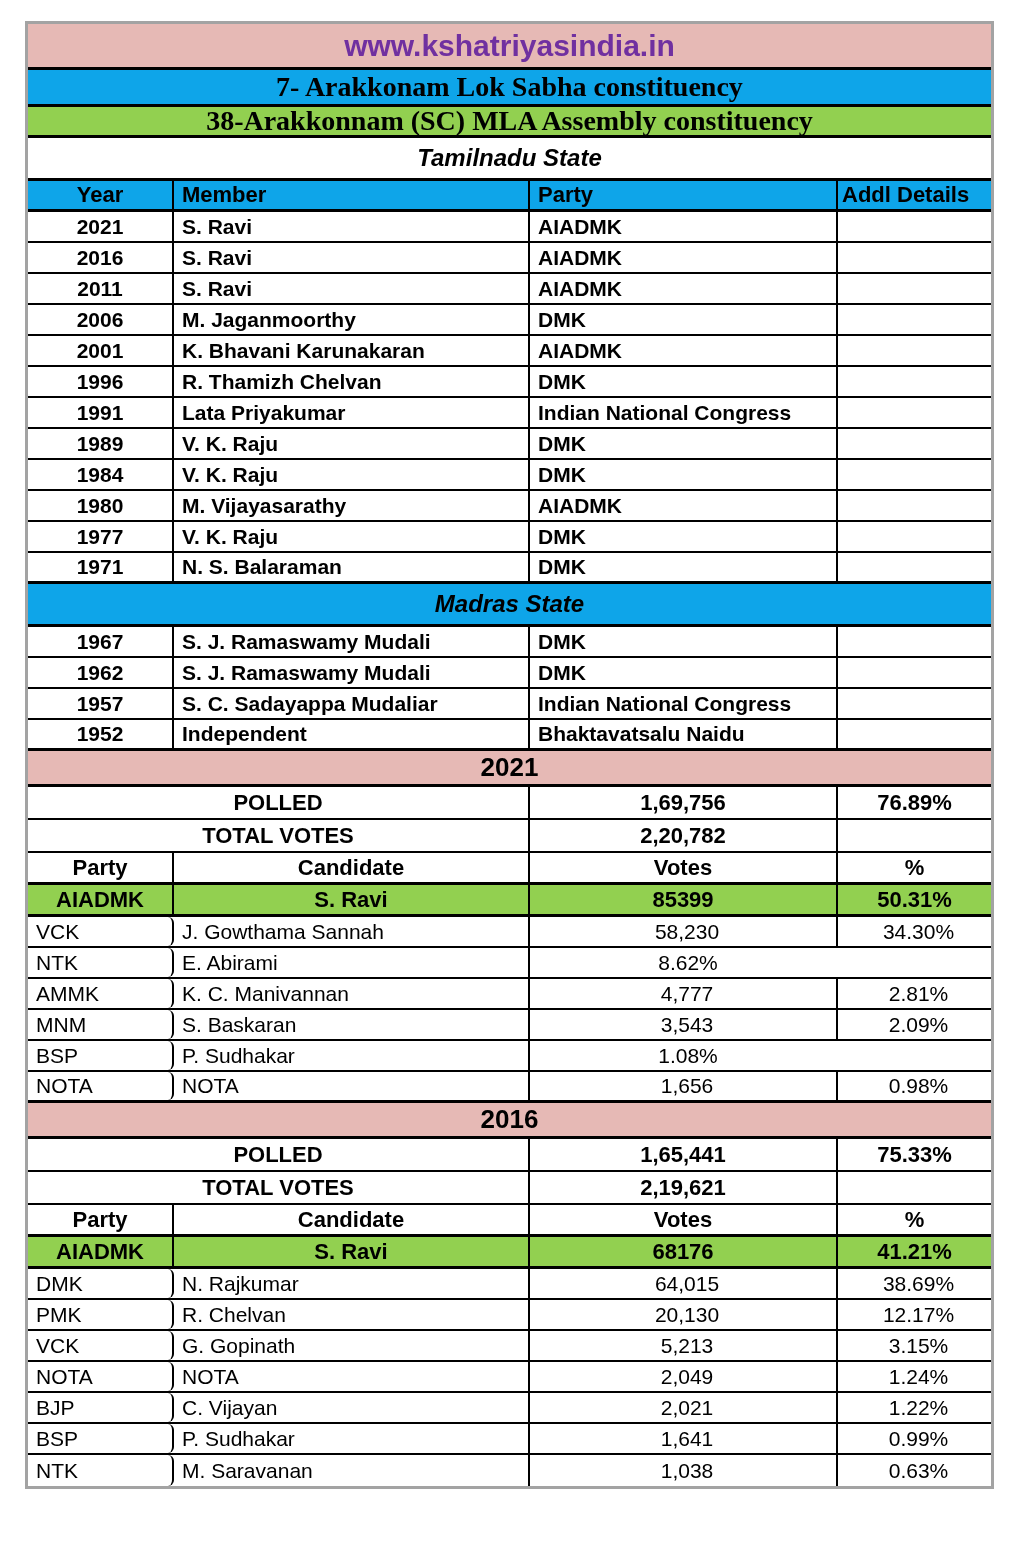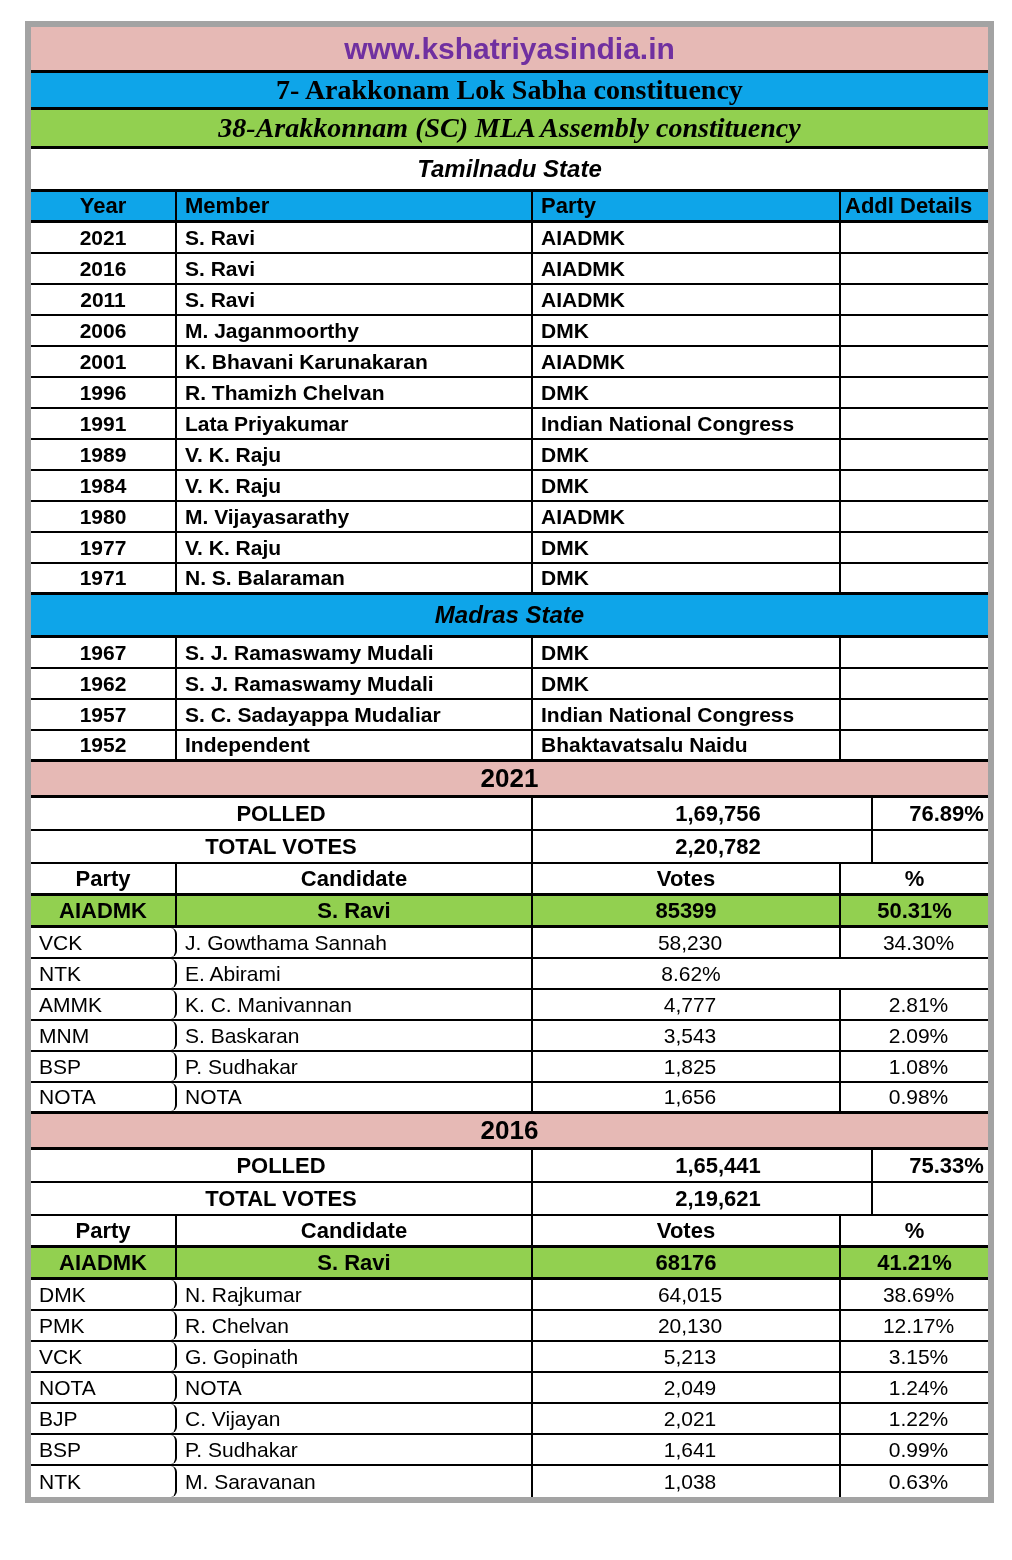--- a/index.html
+++ b/index.html
@@ -3,47 +3,47 @@
 <meta charset="utf-8">
 <style>
   html,body { margin:0; padding:0; }
   body {
     width:1012px; height:1560px; background:#ffffff; overflow:hidden;
     font-family:"Liberation Sans", sans-serif; color:#000;
     position:relative;
   }
   .table-wrap {
     position:absolute; left:25px; top:21px; width:969px;
-    border:6px solid #a3a3a3; box-sizing:border-box; background:#fff;
+    border:3px solid #a3a3a3; box-sizing:border-box; background:#fff;
   }
   .row {
     display:grid; grid-template-columns:146px 356px 308px 1fr;
     border-bottom:2px solid #000; box-sizing:border-box; height:31px;
   }
-  .row.merged2 { grid-template-columns:502px 308px 1fr;gap:32px; }
+  .row.merged2 { grid-template-columns:502px 308px 1fr; }
   .row.full { display:flex; align-items:center; justify-content:center; }
   .row.last { border-bottom:none; }
   .bb3 { border-bottom-width:3px; }
   .cell {
     display:flex; align-items:center; box-sizing:border-box;
     border-right:2px solid #000; overflow:hidden; white-space:nowrap;
   }
   .cell:last-child { border-right:none; }
   .tc { justify-content:center; }
   .tl { justify-content:flex-start; padding-left:8px; }
   .tl-sm { justify-content:flex-start; padding-left:4px;border-radius:6px; }
 
   .bg-pink  { background:#E6B9B5; }
   .bg-yellow{ background:#0ea5e9; }
   .bg-green { background:#92D050; }
 
   .url-banner   { height:46px; font-size:30px; font-weight:bold; color:#7030A0; }
   .title-serif  { font-family:"Liberation Serif", serif; font-weight:bold; font-size:28px; }
   .title1 { height:37px; }
-  .title2 { height:39px;font-style:italic; }
+  .title2 { height:31px; }
   .state-banner { height:43px; font-weight:bold; font-size:24px;font-style:italic; }
   .year-banner  { height:36px; font-weight:bold; font-size:26px; }
 
   .hdr-row  { height:31px; }
   .hdr-row .cell { font-weight:bold; font-size:22px; }
   .h-row .cell { font-weight:bold; font-size:21px; }
   .p-row { height:33px; }
   .p-row .cell { font-weight:bold; font-size:22px; }
   .res-hdr { height:32px; }
   .res-hdr .cell { font-weight:bold; font-size:22px; }
@@ -224,21 +224,20 @@
   </div>
   <div class="row r-row">
     <div class="cell tl-sm">MNM</div>
     <div class="cell tl">S. Baskaran</div>
     <div class="cell tc">3,543</div>
     <div class="cell tc">2.09%</div>
   </div>
   <div class="row r-row">
     <div class="cell tl-sm">BSP</div>
     <div class="cell tl">P. Sudhakar</div>
-    <div class="cell tc">1,825</div>
     <div class="cell tc">1.08%</div>
   </div>
   <div class="row r-row bb3">
     <div class="cell tl-sm">NOTA</div>
     <div class="cell tl">NOTA</div>
     <div class="cell tc">1,656</div>
     <div class="cell tc">0.98%</div>
   </div>
 
   <div class="row full year-banner bg-pink bb3">

